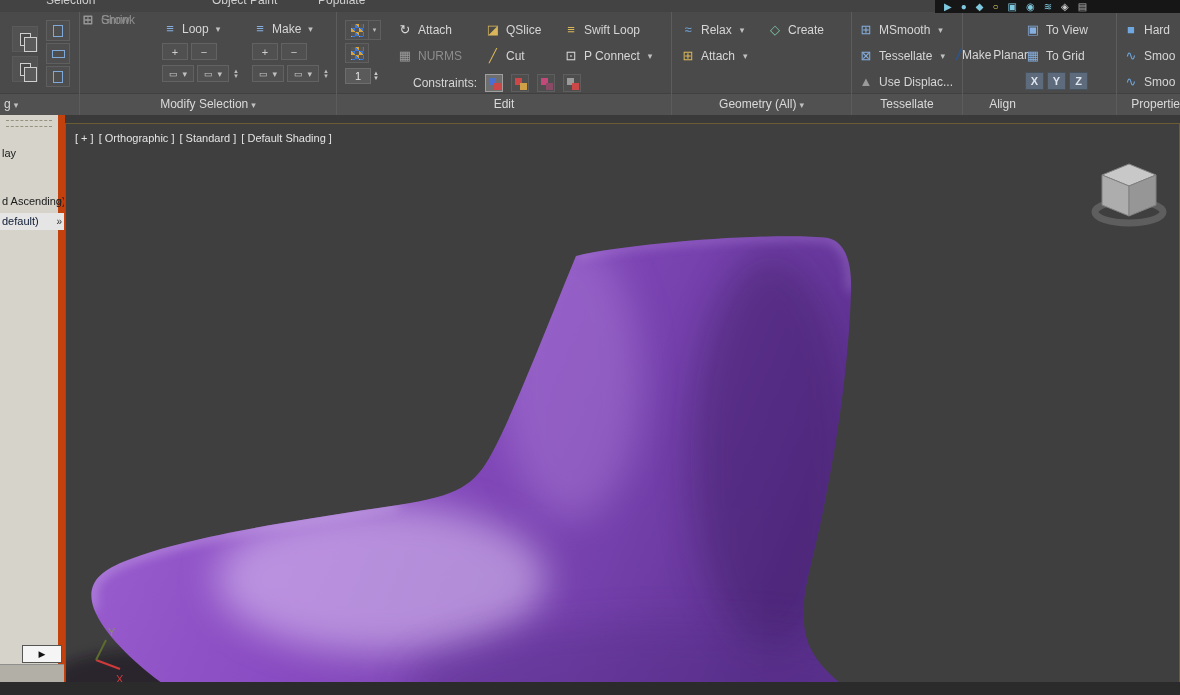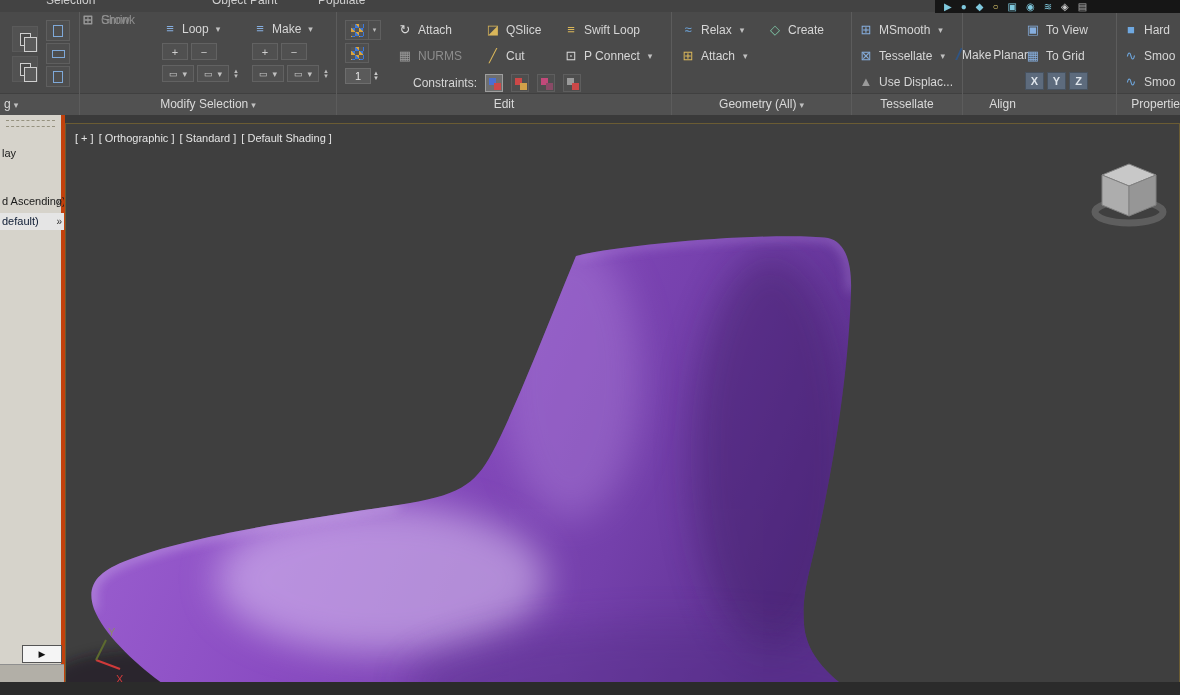--- a/index.html
+++ b/index.html
@@ -99,21 +99,21 @@
 
   #makeplanar { position:absolute; left:6px; top:6px; width:48px; height:74px; display:flex; flex-direction:row;
                 align-items:center; justify-content:center; gap:2px; font-size:12px; color:#d6d6d6; line-height:14px; }
   .planeic { width:20px; height:12px; background:linear-gradient(#7fb3e8,#3f6fae); transform:skewX(-25deg);
              border:1px solid #2f5585; margin-bottom:3px; }
   #xyz { position:absolute; left:62px; top:60px; display:flex; gap:3px; }
   .axbtn { width:19px; height:18px; background:#5d6b7d; border:1px solid #47525f; color:#dfe5ec;
            font-size:11px; font-weight:bold; display:flex; align-items:center; justify-content:center; }
 
   
-  .sidebar { position:absolute; left:0; top:115px; width:65px; height:580px; background:#d6d3cb; border-right:4px solid #c2410c; }
+  .sidebar { position:absolute; left:0; top:115px; width:65px; height:580px; background:#d6d3cb; border-right:7px solid #c2410c; }
   .grip { margin:5px 6px 0 6px; height:7px; border-top:1px dashed #96927f; border-bottom:1px dashed #96927f; }
   .sitem { position:absolute; left:0; width:64px; height:17px; font-size:11px; color:#1a1a1a; line-height:17px;
            padding-left:2px; white-space:nowrap; overflow:hidden; }
   #si1{top:30px;} #si2{top:78px;} #si3{top:98px; background:#e5e5e5; color:#0d1b33;}
   .schev { position:absolute; right:2px; top:0; font-size:10px; color:#2c2c2c; }
   .sarrow { position:absolute; left:22px; top:530px; width:40px; height:18px; background:#f5f5f5; border:1px solid #555;
             display:flex; align-items:center; justify-content:center; font-size:9px; color:#111; }
   .sbottom { position:absolute; left:0; top:549px; width:64px; height:31px; background:#b2afa7; border-top:1px solid #8f8f8f; }
 
   

